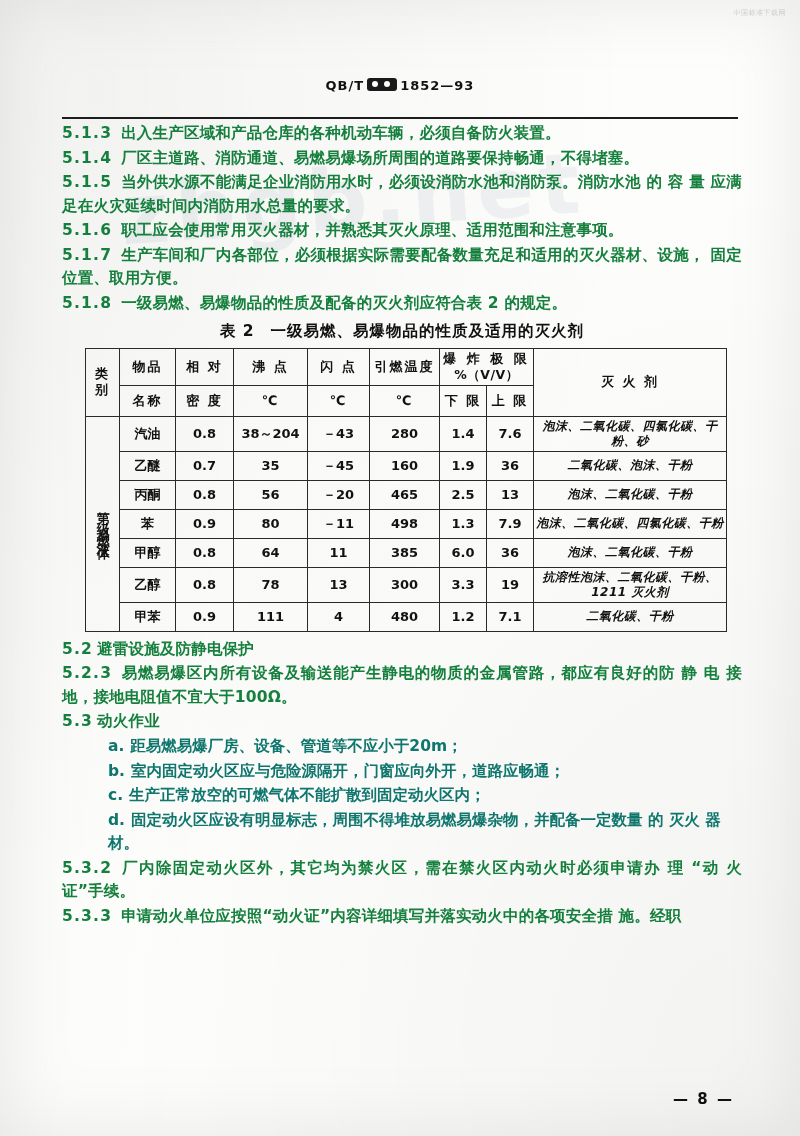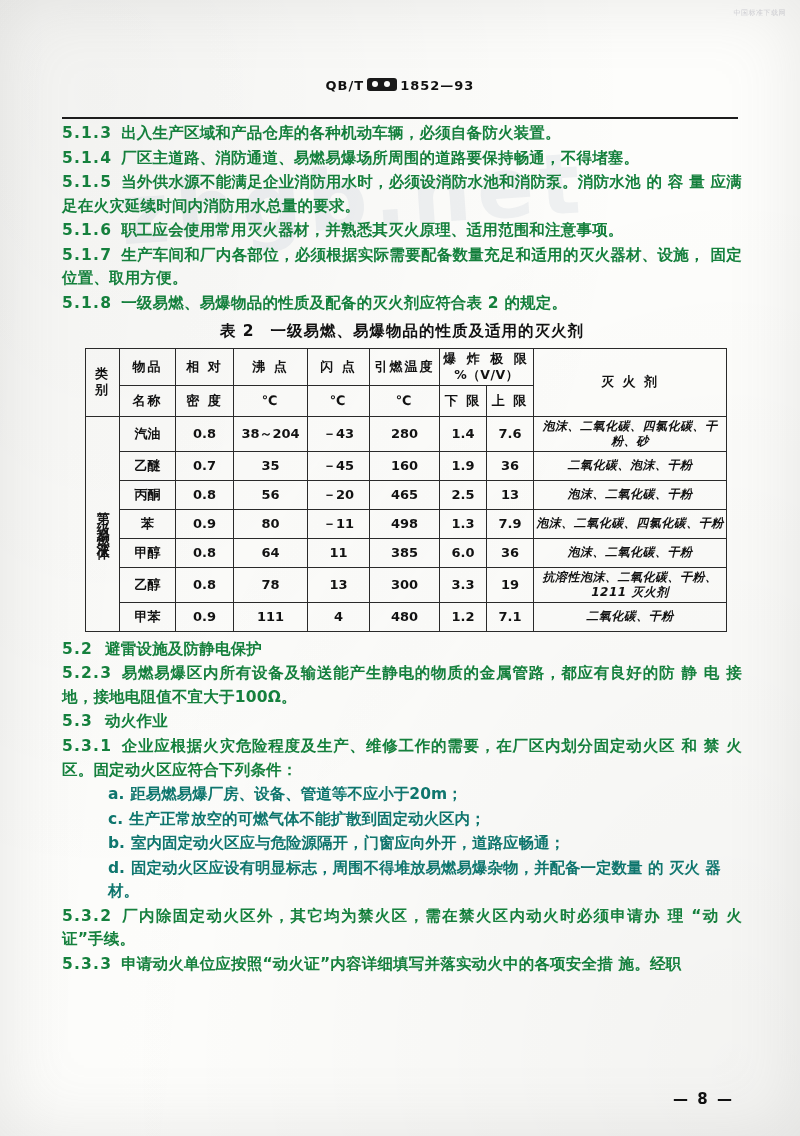--- a/index.html
+++ b/index.html
@@ -118,21 +118,21 @@
     font-weight: 600;
     letter-spacing: 0.2px;
     color: #15803d;
   }
   .num {
     font-family: "DejaVu Sans", sans-serif;
     font-weight: bold;
     margin-right: 9px;
     letter-spacing: 1.2px;
   }
-  .sect-title .num { margin-right: 12px; }
+  .sect-title .num { margin-right: 4px; }
   .item {
     margin: 0 0 1px 0;
     padding-left: 46px;
     font-weight: 600;
     color: #0f766e;
   }
   .item .lbl {
     font-family: "DejaVu Sans", sans-serif;
     font-weight: bold;
     margin-right: 6px;
@@ -386,32 +386,29 @@
     <p class="para sect-title">
       <span class="num">5.2</span><span>避雷设施及防静电保护</span>
     </p>
     <p class="para">
       <span class="num">5.2.3</span><span>易燃易爆区内所有设备及输送能产生静电的物质的金属管路，都应有良好的防 静 电 接地，接地电阻值不宜大于100Ω。</span>
     </p>
 
     <p class="para sect-title">
       <span class="num">5.3</span><span>动火作业</span>
     </p>
-    <p class="para">
-      <span class="num">5.3.1</span><span>企业应根据火灾危险程度及生产、维修工作的需要，在厂区内划分固定动火区 和 禁 火区。固定动火区应符合下列条件：</span>
-    </p>
 
     <p class="item">
       <span class="lbl">a.</span><span>距易燃易爆厂房、设备、管道等不应小于20m；</span>
     </p>
     <p class="item">
+      <span class="lbl">b.</span><span>室内固定动火区应与危险源隔开，门窗应向外开，道路应畅通；</span>
+    </p>
+    <p class="item">
       <span class="lbl">c.</span><span>生产正常放空的可燃气体不能扩散到固定动火区内；</span>
-    </p>
-    <p class="item">
-      <span class="lbl">b.</span><span>室内固定动火区应与危险源隔开，门窗应向外开，道路应畅通；</span>
     </p>
     <p class="item">
       <span class="lbl">d.</span><span>固定动火区应设有明显标志，周围不得堆放易燃易爆杂物，并配备一定数量 的 灭火 器材。</span>
     </p>
 
     <p class="para">
       <span class="num">5.3.2</span><span>厂内除固定动火区外，其它均为禁火区，需在禁火区内动火时必须申请办 理 “动 火 证”手续。</span>
     </p>
     <p class="para">
       <span class="num">5.3.3</span><span>申请动火单位应按照“动火证”内容详细填写并落实动火中的各项安全措 施。经职</span>

